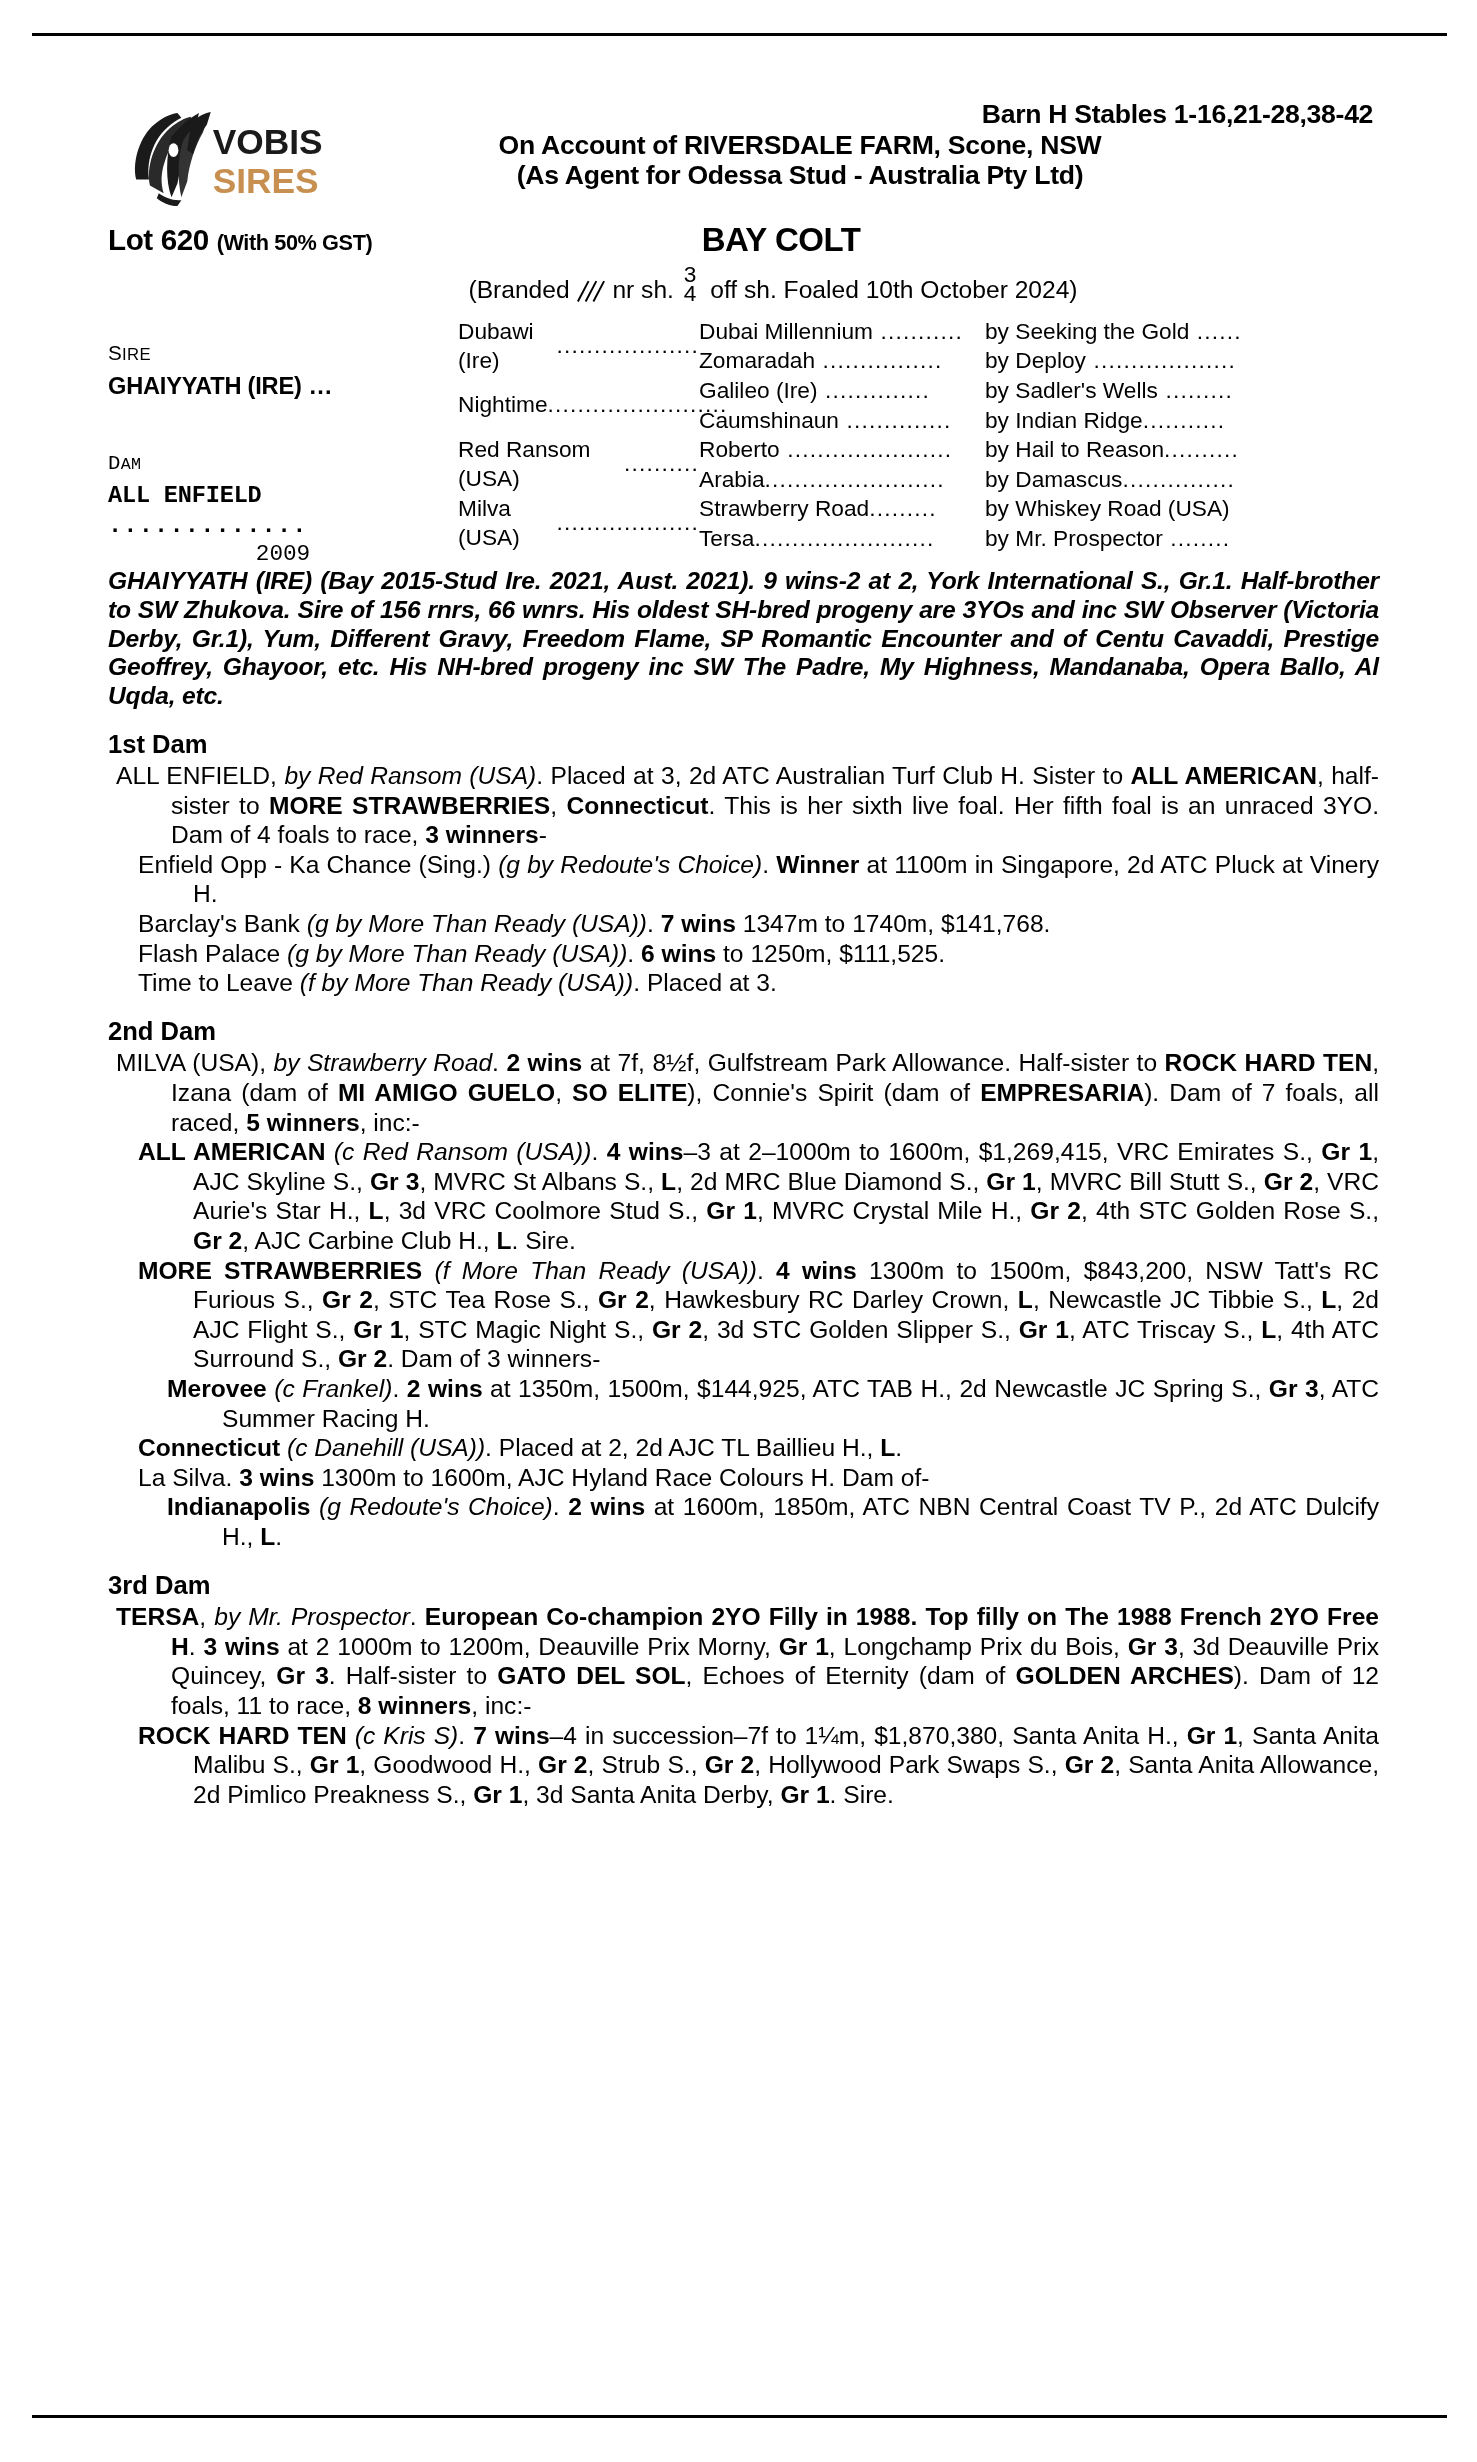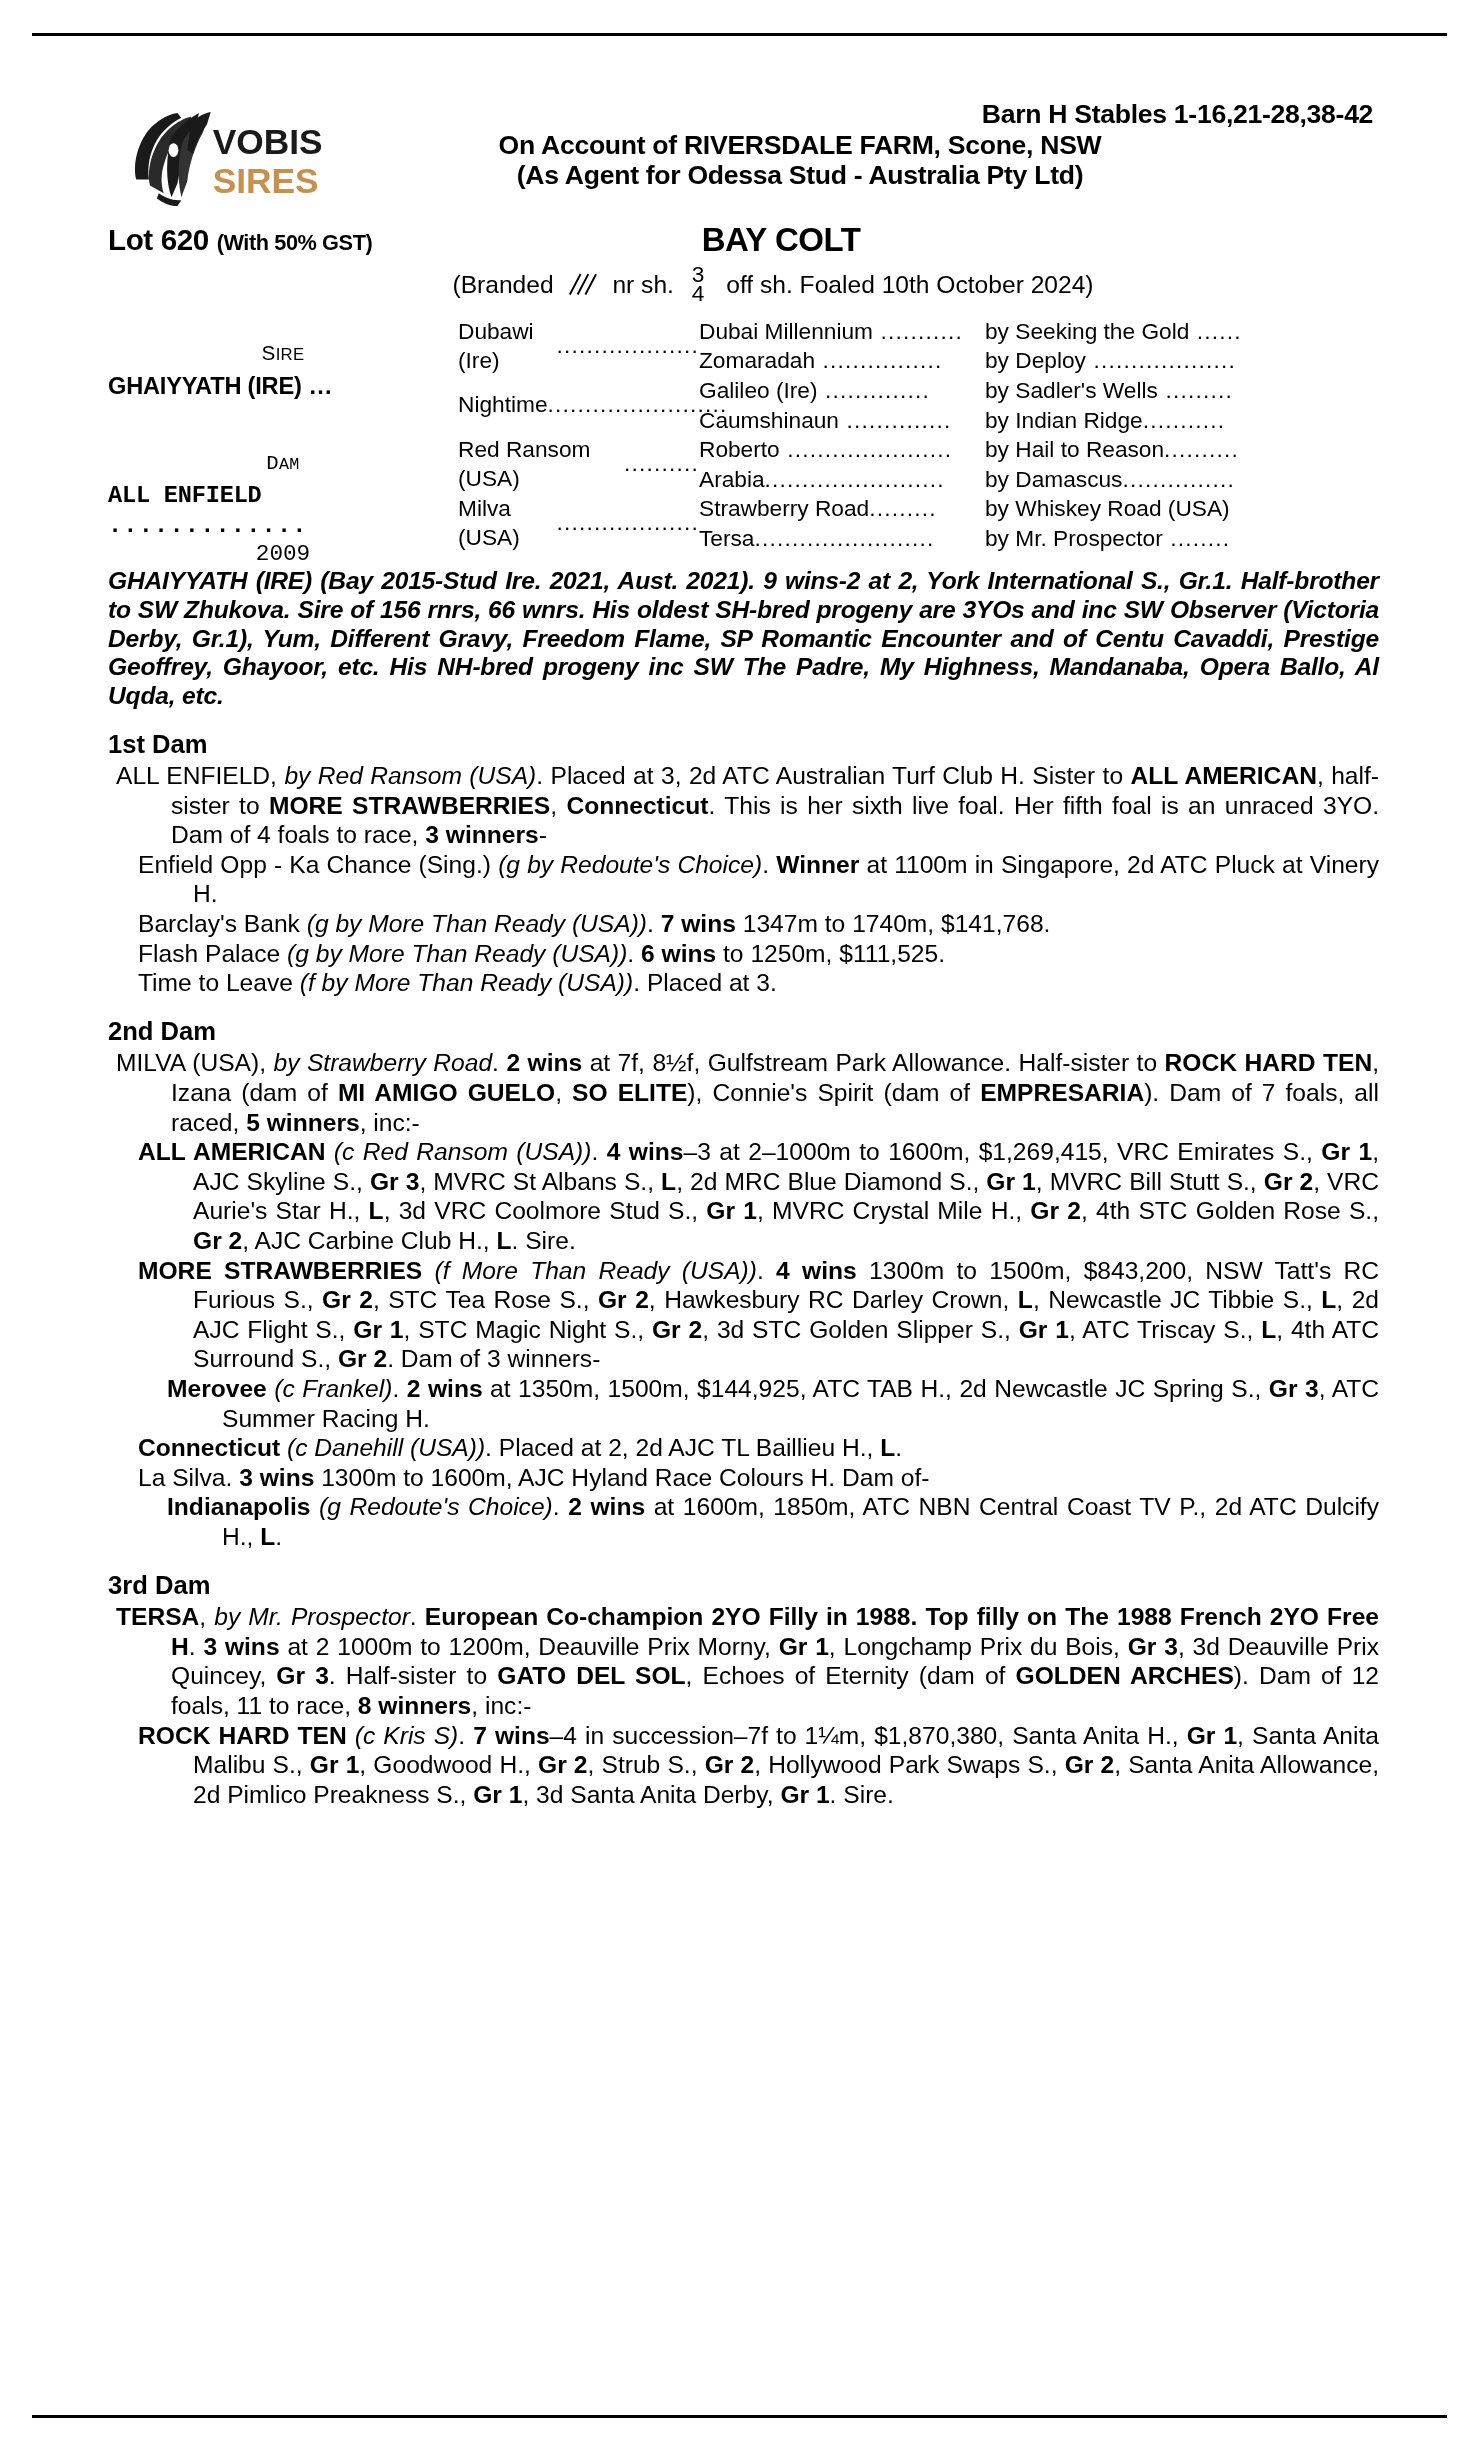--- a/index.html
+++ b/index.html
@@ -106,22 +106,22 @@
   .brandrow {
     position: relative;
     text-align: center;
     font-size: 24.6px;
     height: 45px;
     padding-left: 59px;
     white-space: nowrap;
   }
   .brandrow .inner {
     display: inline-flex;
-    align-items: center;
-    gap: 8px;
+    align-items: flex-end;
+    gap: 0;
   }
   .brand-glyph {
     display: inline-block;
     width: 33px; height: 25.6px;
     margin: 0 5.9px 0 3.9px;
     position: relative;
     vertical-align: middle;
   }
   .frac {
     display: inline-flex;
@@ -151,21 +151,21 @@
     grid-column: 2;
     grid-row: 1;
   }
   .ped-right {
     grid-column: 3;
     grid-row: 1;
   }
   .sire-block { height: 118px; position: relative; }
   .dam-block  { height: 118px; position: relative; font-family: Liberation Mono, monospace; }
   .sd-label {
-    text-align: center;
+    text-align: left;
     font-size: 20.7px;
     letter-spacing: 0.3px;
   }
   .sd-label .sc { font-size: 16.7px; }
   .sd-name {
     font-weight: bold;
     font-size: 23.6px;
     letter-spacing: -0.2px;
   }
   .sd-year { text-align: center; font-size: 22.7px; }

